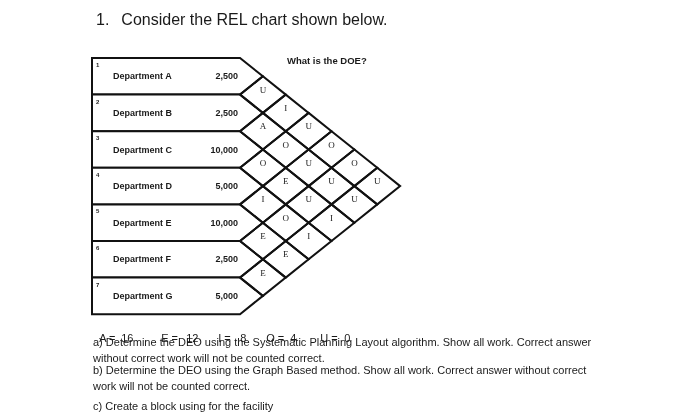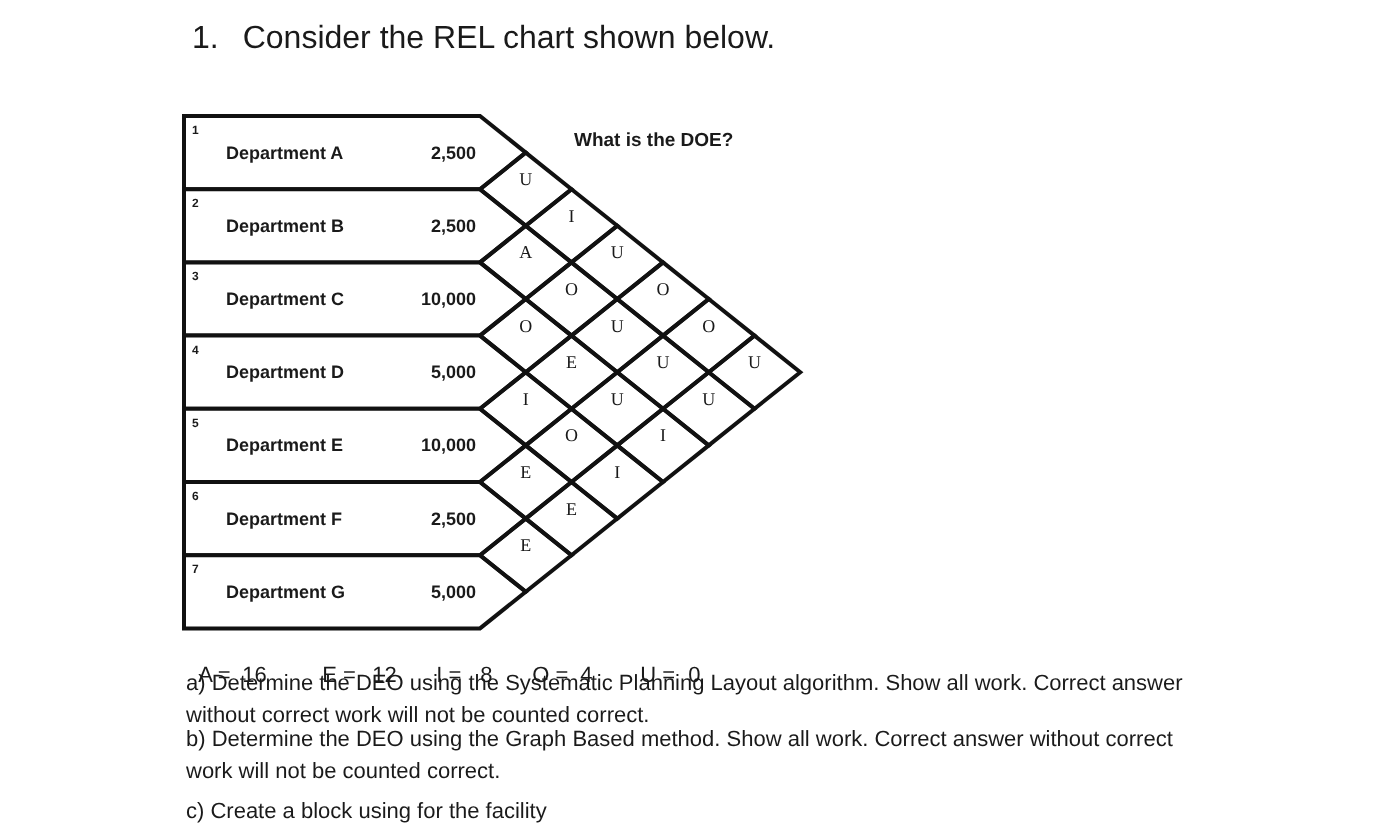--- a/index.html
+++ b/index.html
@@ -3,21 +3,21 @@
 <meta charset="utf-8">
 <style>
   html, body { margin: 0; padding: 0; }
   body {
     width: 700px; height: 420px; background: #ffffff; position: relative; overflow: hidden;
     font-family: "Liberation Sans", sans-serif; color: #1a1a1a;
   }
   .q-title { position: absolute; left: 96px; top: 11px; font-size: 16px; }
   .q-title .num { margin-right: 12px; }
   .hdr { position: absolute; top: 56px; font-size: 9.5px; font-weight: bold; }
-  .doe-q { position: absolute; left: 287px; top: 65px; font-size: 9.5px; font-weight: bold; }
+  .doe-q { position: absolute; left: 287px; top: 55px; font-size: 9.5px; font-weight: bold; }
   svg.rel { position: absolute; left: 0; top: 0; }
   .dept-label { font-family: "Liberation Sans", sans-serif; font-size: 9px; font-weight: bold; fill: #1a1a1a; }
   .dept-area { font-family: "Liberation Sans", sans-serif; font-size: 9px; font-weight: bold; fill: #1a1a1a; }
   .dept-idx { font-family: "Liberation Sans", sans-serif; font-size: 6px; font-weight: bold; fill: #1a1a1a; }
   .rel-code { font-family: "Liberation Serif", serif; font-size: 9px; fill: #1a1a1a; }
   .values-line { position: absolute; left: 93px; top: 320px; font-size: 11px; font-weight: normal; white-space: pre; }
   .values-line span { display: inline-block; }
   .para { position: absolute; left: 93px; font-size: 11px; line-height: 16px; width: 510px; }
 </style>
 </head>

